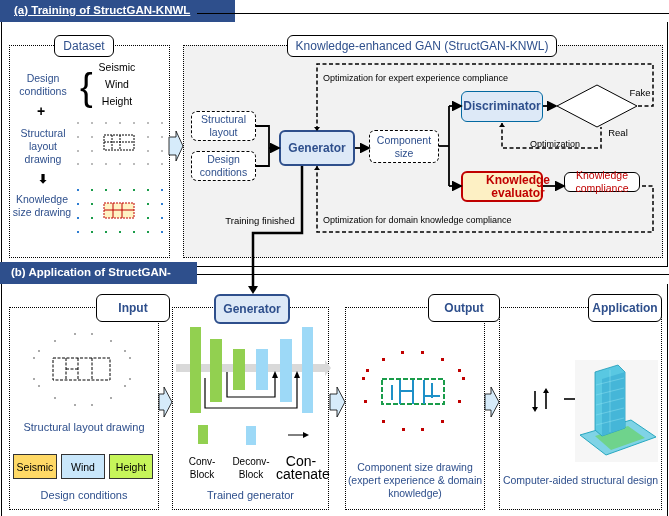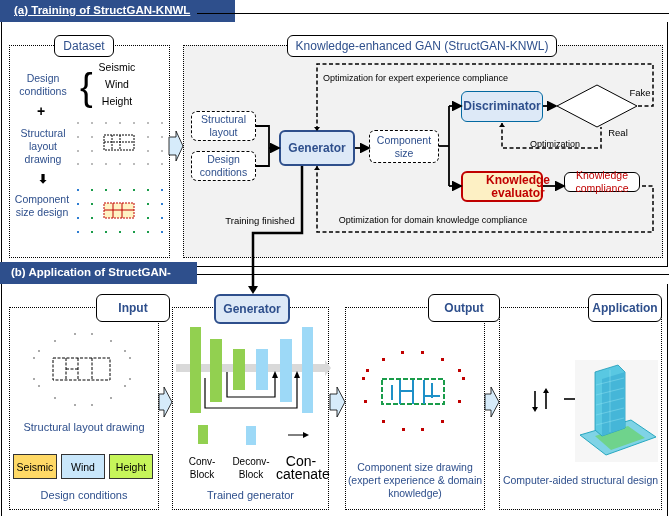--- a/index.html
+++ b/index.html
@@ -38,35 +38,35 @@
 <div class="tab" style="left:54px;top:35px;width:60px;height:22px;line-height:20px;">Dataset</div>
 
 <div class="label" style="left:14px;top:72px;width:58px;">Design conditions</div>
 <div class="abs" style="left:80px;top:67px;font-size:38px;line-height:40px;font-weight:100;color:#000;">{</div>
 <div class="blk" style="left:92px;top:61px;width:50px;">Seismic</div>
 <div class="blk" style="left:92px;top:78px;width:50px;">Wind</div>
 <div class="blk" style="left:92px;top:95px;width:50px;">Height</div>
 <div class="abs" style="left:37px;top:103px;font-weight:bold;font-size:14px;">+</div>
 <div class="label" style="left:14px;top:127px;width:58px;">Structural layout drawing</div>
 <div class="abs" style="left:38px;top:172px;font-size:12px;font-weight:bold;">⬇</div>
-<div class="label" style="left:10px;top:193px;width:64px;">Component size design</div>
+<div class="label" style="left:10px;top:193px;width:64px;">Knowledge size drawing</div>
 
 <div class="dotbox" style="left:183px;top:45px;width:480px;height:213px;background:#f2f2f2;"></div>
 <div class="tab" style="left:287px;top:35px;width:270px;height:22px;line-height:20px;">Knowledge-enhanced GAN (StructGAN-KNWL)</div>
 
 <div class="node wnode" style="left:191px;top:111px;width:65px;height:30px;">Structural layout</div>
 <div class="node wnode" style="left:191px;top:151px;width:65px;height:30px;">Design conditions</div>
 <div class="node gen" style="left:279px;top:130px;width:76px;height:36px;">Generator</div>
 <div class="node wnode" style="left:369px;top:130px;width:70px;height:33px;">Component size</div>
 <div class="node disc" style="left:461px;top:91px;width:82px;height:31px;">Discriminator</div>
 <div class="node kev" style="left:461px;top:171px;width:82px;height:31px;">Knowledge evaluator</div>
 <div class="node kc" style="left:564px;top:172px;width:76px;height:20px;">Knowledge compliance</div>
 
 <div class="blk small" style="left:323px;top:72px;width:200px;text-align:left;font-size:9px;">Optimization for expert experience compliance</div>
-<div class="blk small" style="left:323px;top:214px;width:220px;text-align:center;font-size:9px;">Optimization for domain knowledge compliance</div>
+<div class="blk small" style="left:323px;top:214px;width:220px;text-align:left;font-size:9px;">Optimization for domain knowledge compliance</div>
 <div class="blk small" style="left:525px;top:138px;width:60px;font-size:9px;">Optimization</div>
 <div class="blk small" style="left:625px;top:86px;width:30px;font-size:9.5px;">Fake</div>
 <div class="blk small" style="left:603px;top:126px;width:30px;font-size:9.5px;">Real</div>
 <div class="label" style="left:562px;top:100px;width:64px;font-size:10.5px;">Real or fake</div>
 <div class="blk small" style="left:222px;top:214px;width:76px;font-size:9.5px;">Training finished</div>
 
 <div class="hdr" style="left:0;top:262px;width:197px;height:22px;padding-left:11px;">(b) Application of  StructGAN-KNWL</div>
 <div class="hline" style="left:197px;top:274px;width:472px;"></div>
 <div class="abs" style="left:1px;top:284px;width:667px;height:232px;border-left:1px solid #000;border-right:1px solid #000;box-sizing:border-box;"></div>
 

